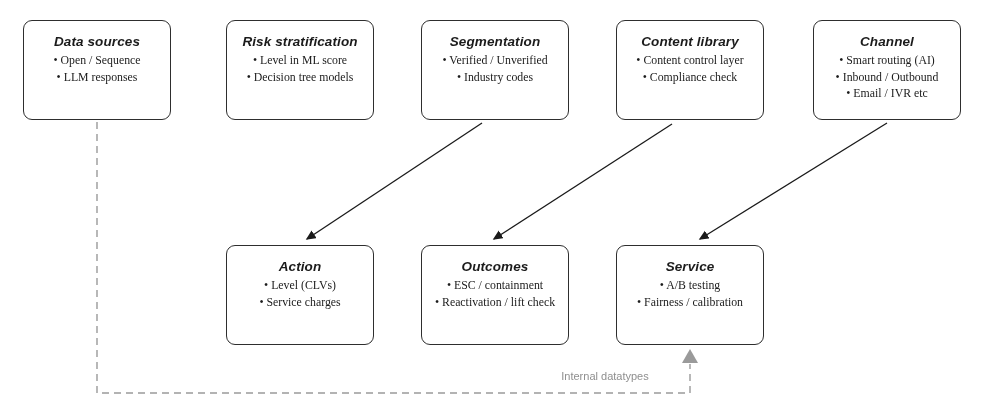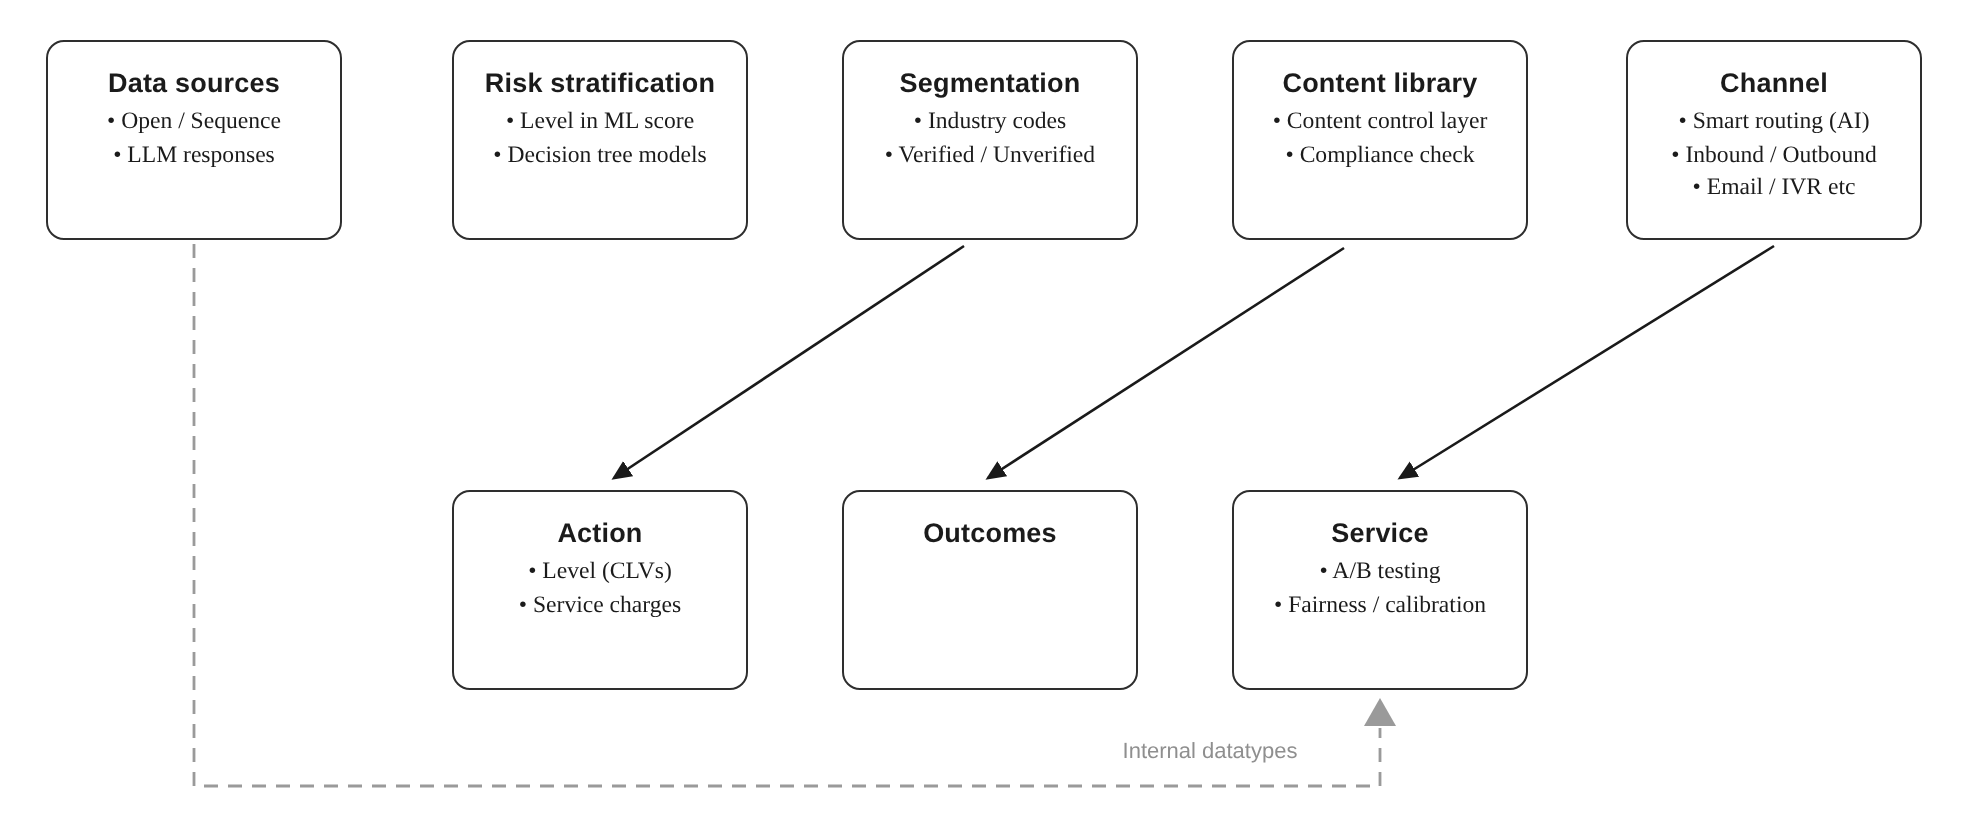--- a/index.html
+++ b/index.html
@@ -38,20 +38,21 @@
     color:var(--text);
   }
   .node.top-row{top:20px;}
   .node.bottom-row{top:245px;}
   .node-title{
     font-weight:bold;
     font-size:13.5px;
     margin-top:13px;
     margin-bottom:3px;
     letter-spacing:0.1px;
+    font-style:italic;
   }
   ul.bullets{
     list-style:none;
     margin:0;padding:0;
     font-size:11.8px;
     line-height:16.5px;
     font-family:Liberation Serif, serif;
   }
   ul.bullets li::before{content:"\2022  ";}
   .edge-label{
@@ -92,22 +93,22 @@
     <div class="node-title">Risk stratification</div>
     <ul class="bullets">
       <li>Level in ML score</li>
       <li>Decision tree models</li>
     </ul>
   </div>
 
   <div class="node top-row" style="left:421px">
     <div class="node-title">Segmentation</div>
     <ul class="bullets">
+      <li>Verified / Unverified</li>
       <li>Industry codes</li>
-      <li>Verified / Unverified</li>
     </ul>
   </div>
 
   <div class="node top-row" style="left:616px">
     <div class="node-title">Content library</div>
     <ul class="bullets">
       <li>Content control layer</li>
       <li>Compliance check</li>
     </ul>
   </div>
@@ -124,20 +125,24 @@
   <div class="node bottom-row" style="left:226px">
     <div class="node-title">Action</div>
     <ul class="bullets">
       <li>Level (CLVs)</li>
       <li>Service charges</li>
     </ul>
   </div>
 
   <div class="node bottom-row" style="left:421px">
     <div class="node-title">Outcomes</div>
+    <ul class="bullets">
+      <li>ESC / containment</li>
+      <li>Reactivation / lift check</li>
+    </ul>
   </div>
 
   <div class="node bottom-row" style="left:616px">
     <div class="node-title">Service</div>
     <ul class="bullets">
       <li>A/B testing</li>
       <li>Fairness / calibration</li>
     </ul>
   </div>
 

